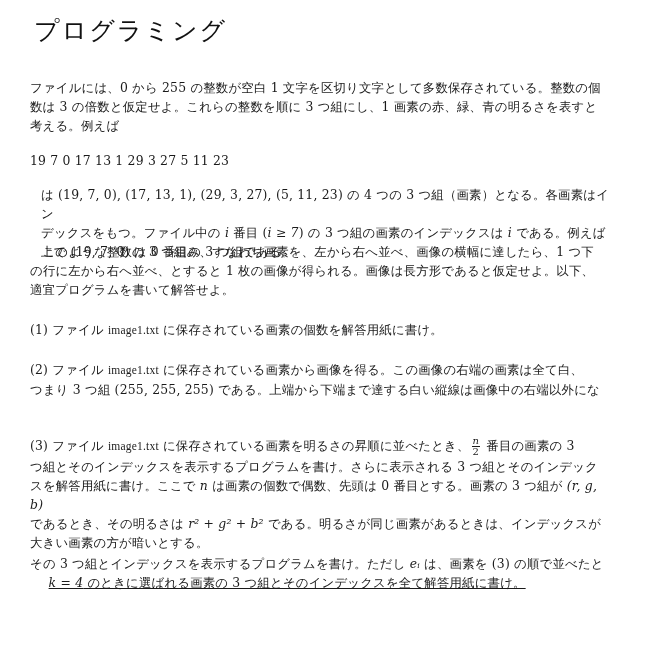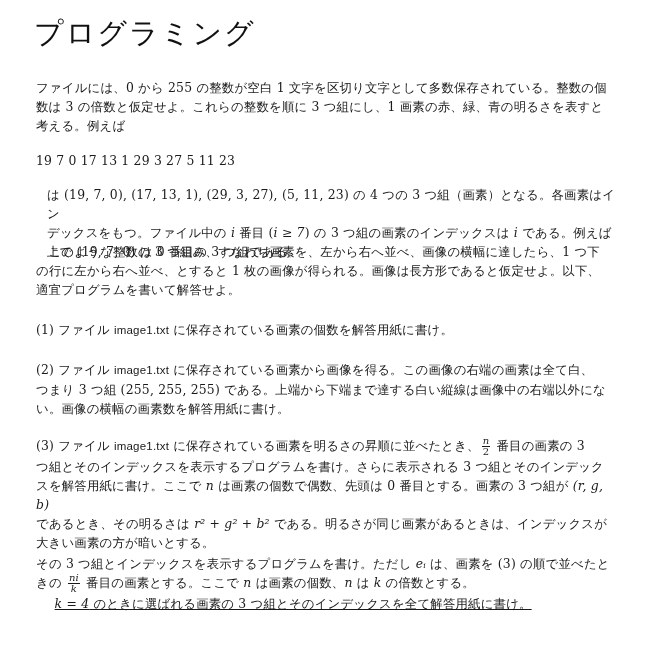--- a/index.html
+++ b/index.html
@@ -4,30 +4,30 @@
   <style>
     html, body { margin: 0; padding: 0; background: #ffffff; }
     body {
       width: 653px; height: 666px; overflow: hidden; position: relative;
       color: #1a1a1a;
       font-family: "DejaVu Serif", "Liberation Serif", serif;
     }
     .title {
       position: absolute; left: 34px; top: 14px;
       font-family: "DejaVu Sans", "Liberation Sans", sans-serif;
-      font-size: 29px; letter-spacing: 2px; color: #111;
+      font-size: 25px; letter-spacing: 2px; color: #111;
       margin: 0; font-weight: normal;
     }
     .para {
-      position: absolute; left: 36px; width: 580px;
+      position: absolute; left: 30px; width: 580px;
       font-size: 12.4px; line-height: 19px; margin: 0;
       letter-spacing: 0.2px;
     }
     .indent { text-indent: 1em; }
-    .mono { font-family: Liberation Sans, sans-serif; font-size: 11.5px; }
+    .mono { font-family: Liberation Serif, serif; font-size: 11.5px; }
     .math { font-style: italic; }
     .frac {
       display: inline-block; vertical-align: middle; text-align: center;
       font-size: 10px; line-height: 10px; margin: 0 2px;
     }
     .frac .num { display: block; border-bottom: 1px solid #1a1a1a; padding: 0 1px; font-style: italic; }
     .frac .den { display: block; padding: 0 1px; }
     .frac .den.it { font-style: italic; }
   </style>
 </head>
@@ -55,28 +55,26 @@
   <div>適宜プログラムを書いて解答せよ。</div>
 </div>
 
 <div class="para" style="top:320px;">
   <span>(1)</span><span> ファイル </span><span class="mono">image1.txt</span><span> に保存されている画素の個数を解答用紙に書け。</span>
 </div>
 
 <div class="para" style="top:360px;">
   <div><span>(2)</span><span> ファイル </span><span class="mono">image1.txt</span><span> に保存されている画素から画像を得る。この画像の右端の画素は全て白、</span></div>
   <div>つまり 3 つ組 (255, 255, 255) である。上端から下端まで達する白い縦線は画像中の右端以外にな</div>
-  <div>い。画像の横幅の画素数を解答用紙に書け。</div>
 </div>
 
 <div class="para" style="top:436px;">
   <div><span>(3)</span><span> ファイル </span><span class="mono">image1.txt</span><span> に保存されている画素を明るさの昇順に並べたとき、</span><span class="frac"><span class="num">n</span><span class="den">2</span></span><span> 番目の画素の 3</span></div>
   <div>つ組とそのインデックスを表示するプログラムを書け。さらに表示される 3 つ組とそのインデック</div>
   <div><span>スを解答用紙に書け。ここで </span><span class="math">n</span><span> は画素の個数で偶数、先頭は 0 番目とする。画素の 3 つ組が </span><span class="math">(r, g, b)</span></div>
   <div><span>であるとき、その明るさは </span><span class="math">r² + g² + b²</span><span> である。明るさが同じ画素があるときは、インデックスが</span></div>
   <div>大きい画素の方が暗いとする。</div>
 </div>
 
 <div class="para" style="top:554px;">
   <div><span>その 3 つ組とインデックスを表示するプログラムを書け。ただし </span><span class="math">eᵢ</span><span> は、画素を (3) の順で並べたと</span></div>
-  <div><span>きの </span><span class="frac"><span class="num">ni</span><span class="den it">k</span></span><span> 番目の画素とする。ここで </span><span class="math">n</span><span> は画素の個数、</span><span class="math">n</span><span> は </span><span class="math">k</span><span> の倍数とする。</span></div>
   <div class="indent" style="text-indent:1.5em;text-decoration:underline;"><span class="math">k = 4</span><span> のときに選ばれる画素の 3 つ組とそのインデックスを全て解答用紙に書け。</span></div>
 </div>
 
 </body></html>

